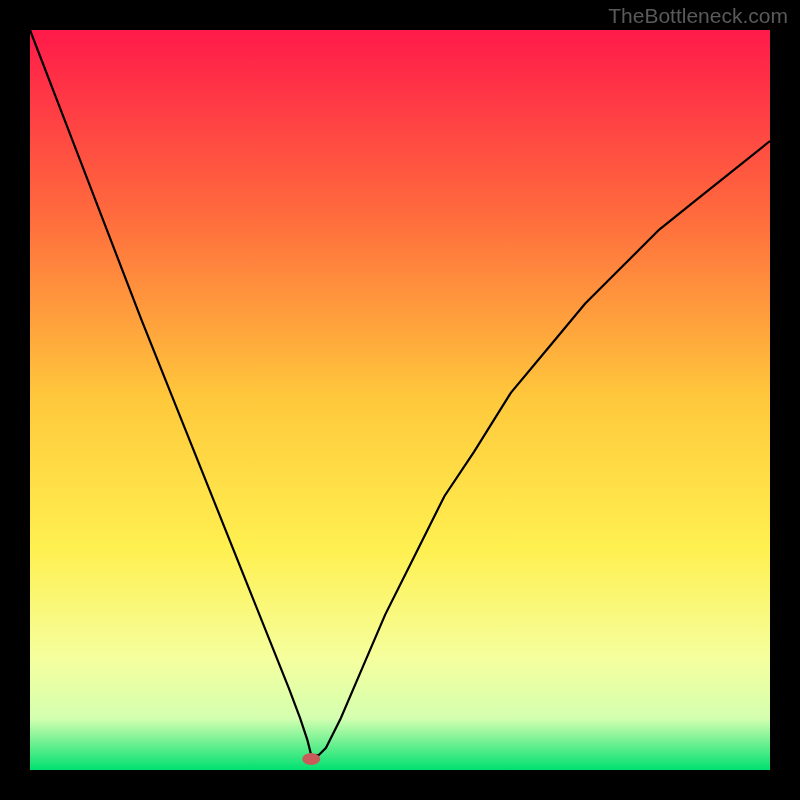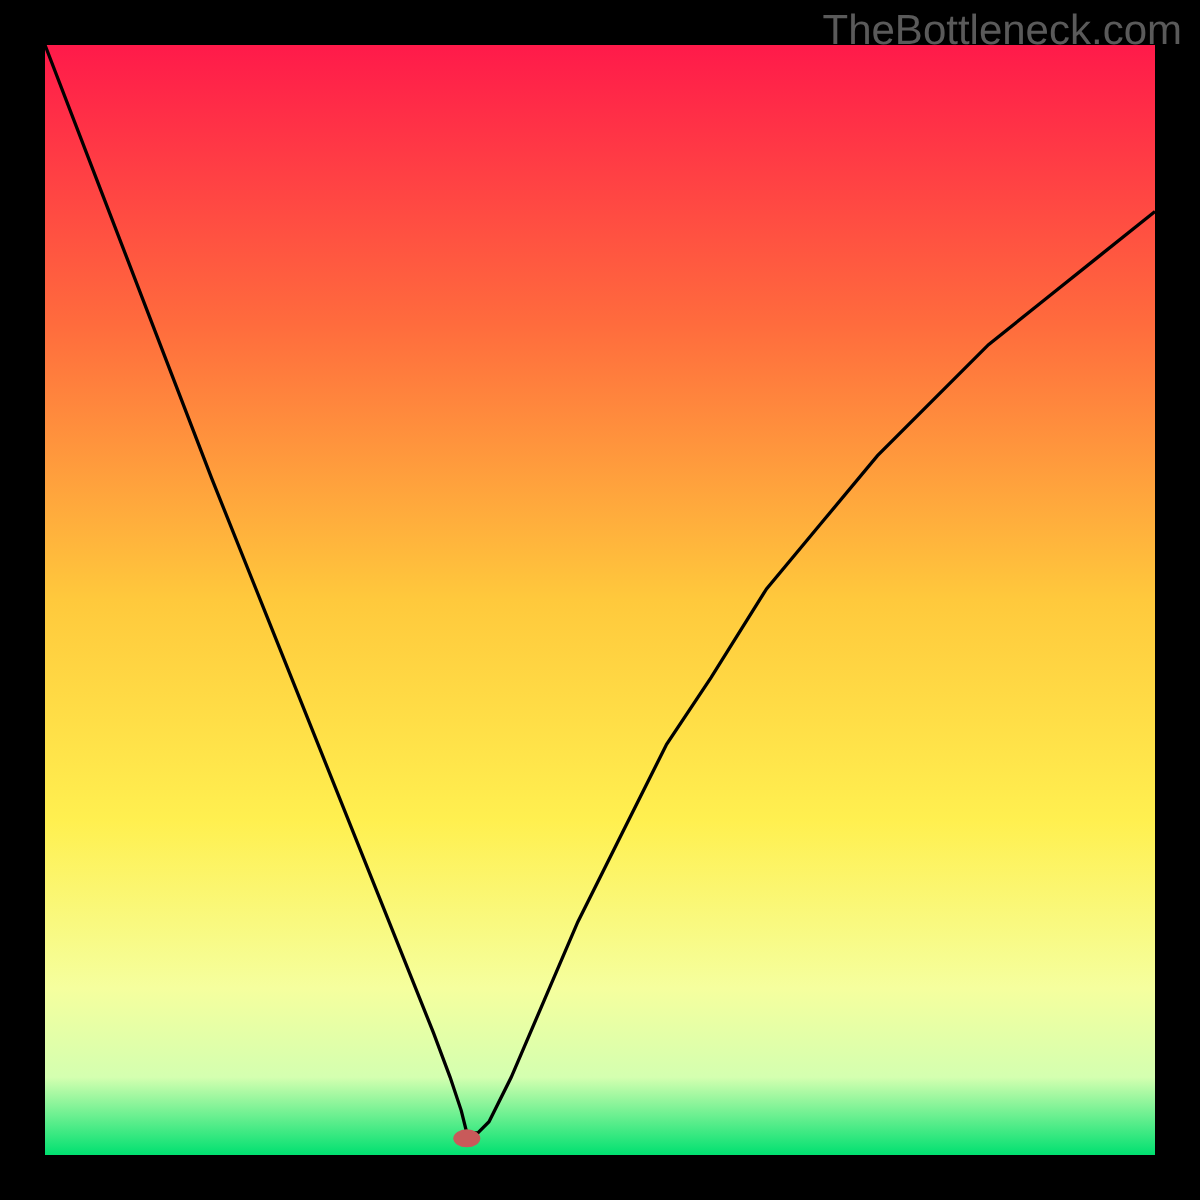--- a/index.html
+++ b/index.html
@@ -14,21 +14,21 @@
   .chart-container {
     position: relative;
     width: 800px;
     height: 800px;
   }
   .watermark {
     position: absolute;
     top: 4px;
     right: 12px;
     color: #5a5a5a;
-    font-size: 28px;
+    font-size: 21px;
     font-family: Arial, sans-serif;
     z-index: 10;
   }
   svg {
     display: block;
   }
 </style>
 </head>
 <body>
 

